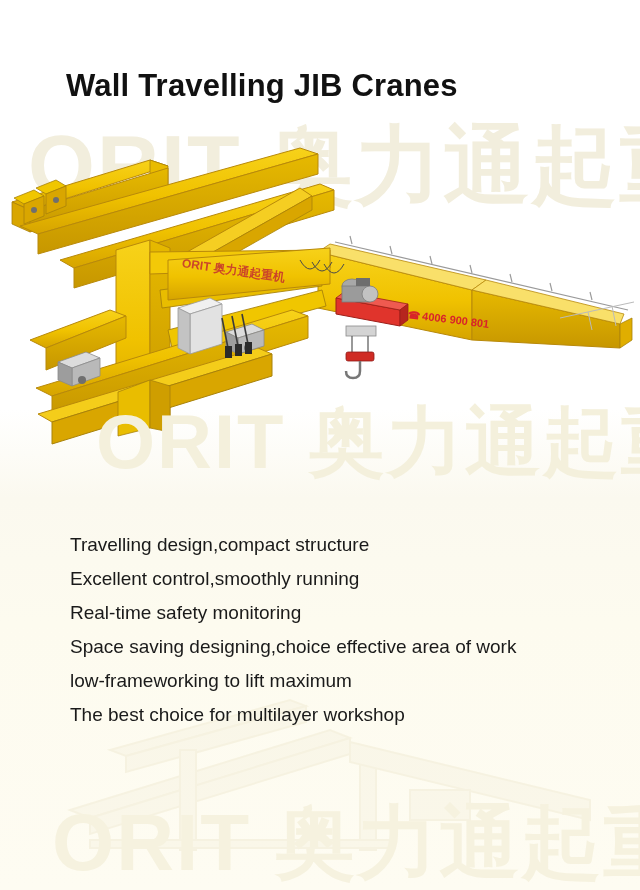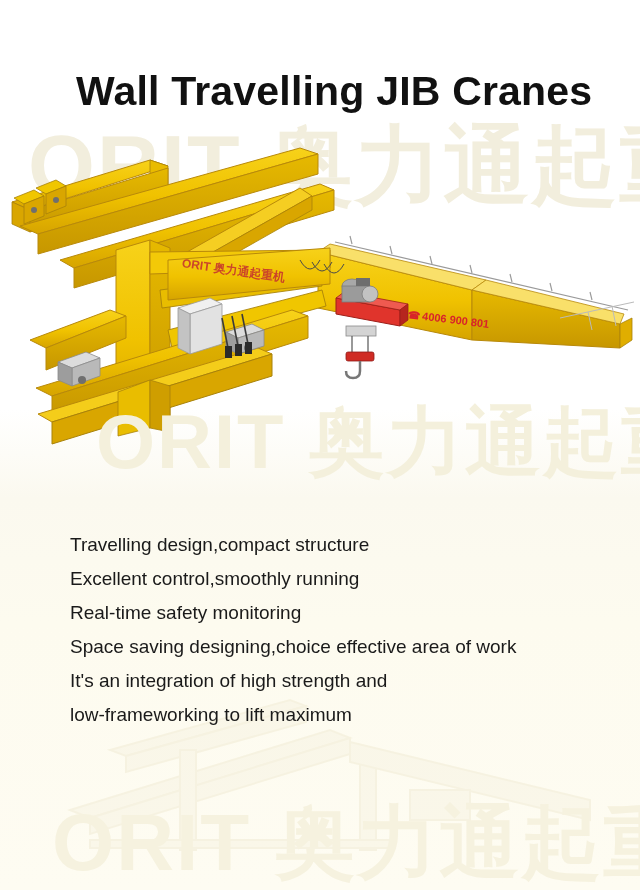--- a/index.html
+++ b/index.html
@@ -17,23 +17,23 @@
     position: relative;
     width: 640px;
     height: 890px;
     background: linear-gradient(to bottom, #ffffff 0%, #ffffff 46%, #fbf9ef 56%, #fdfbef 70%, #fefcf2 100%);
     overflow: hidden;
   }
 
   
   .title {
     position: absolute;
-    left: 76px;
+    left: 66px;
     top: 68px;
-    font-size: 41px;
+    font-size: 31px;
     font-weight: bold;
     color: #111111;
     letter-spacing: 0.2px;
     white-space: nowrap;
   }
 
   
   .watermark {
     position: absolute;
     font-weight: bold;
@@ -291,17 +291,17 @@
     </svg>
   </div>
 
   <div class="watermark wm-bot">ORIT 奥力通起重机</div>
 
   <div class="features">
     <div class="feature-line">Travelling design,compact structure</div>
     <div class="feature-line">Excellent control,smoothly running</div>
     <div class="feature-line">Real-time safety monitoring</div>
     <div class="feature-line">Space saving designing,choice effective area of work</div>
-    <div class="feature-line">It's an integration of high strength and</div>
     <div class="feature-line">low-frameworking to lift maximum</div>
+    <div class="feature-line">The best choice for multilayer workshop</div>
   </div>
 
 </div>
 
 </body></html>

